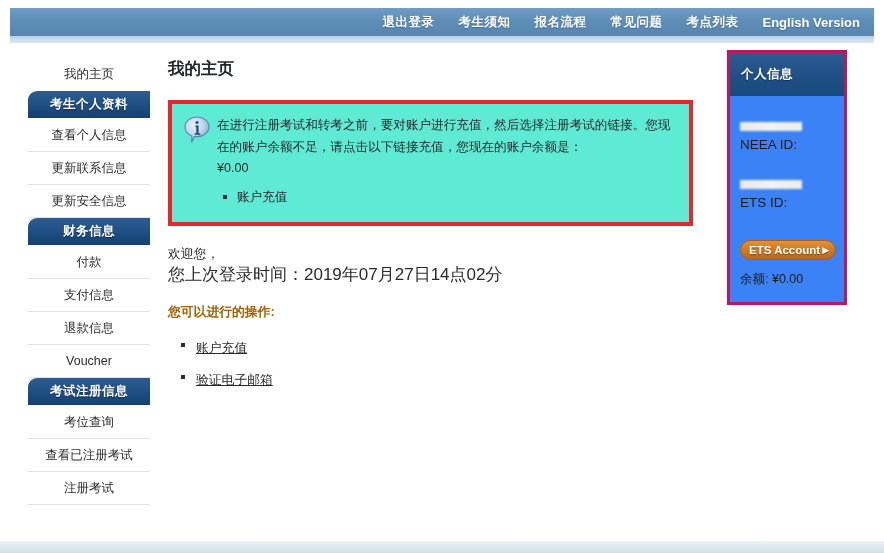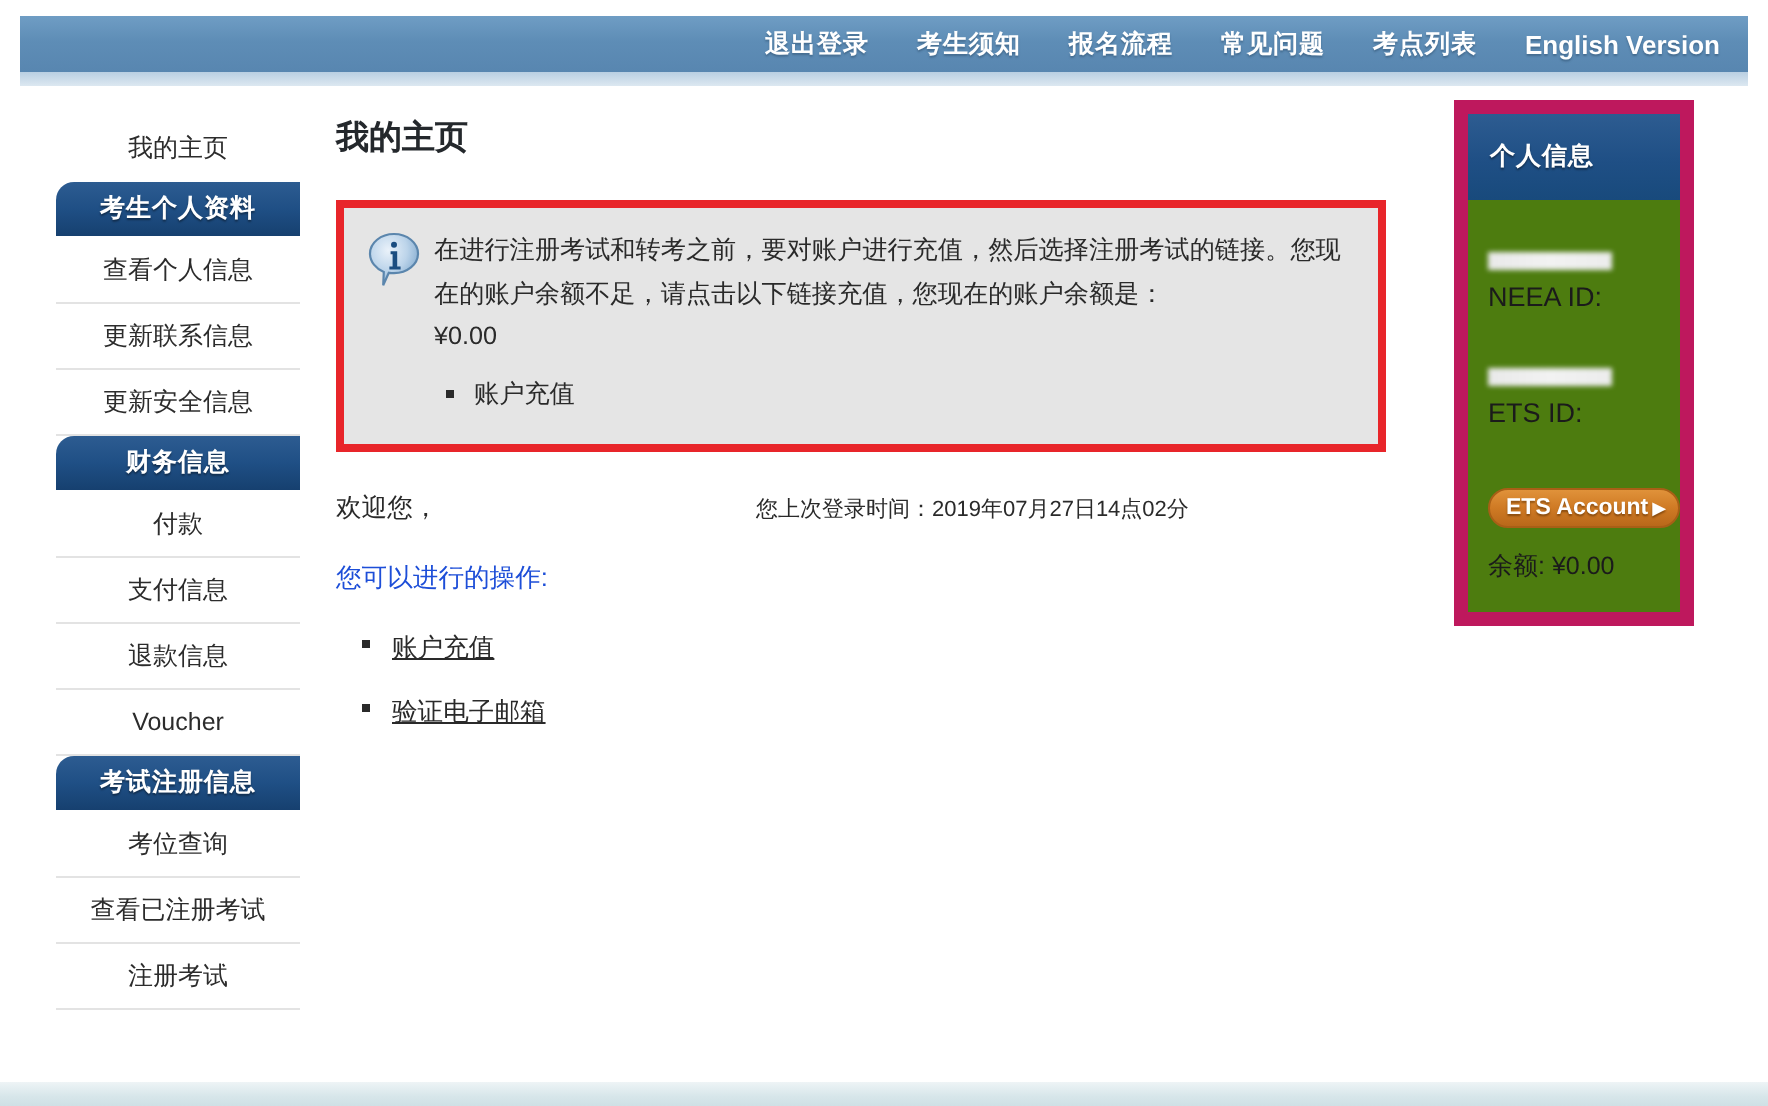--- a/index.html
+++ b/index.html
@@ -90,21 +90,21 @@
     margin-bottom: 20px;
   }
 
   
   .alert-wrap {
     border: 4px solid #e8252a;
     background: #fbfbd6;
     padding: 0;
   }
   .alert-inner {
-    background: #e5e5e5;
+    background: #5eead4;
     padding: 11px 14px 13px 12px;
     display: flex;
     align-items: flex-start;
   }
   .info-icon {
     flex: 0 0 auto;
     width: 26px; height: 28px;
     margin-right: 7px;
     margin-top: 1px;
   }
@@ -132,35 +132,37 @@
     width: 4px; height: 4px;
     background: #2a2a2a;
   }
   .lnk { color: #2a2a2a; text-decoration: none; }
 
   
   .welcome-row {
     display: flex;
     align-items: baseline;
     margin-top: 20px;
+    flex-direction: column;
   }
   .welcome-text {
     font-size: 12.8px;
     color: #2a2a2a;
     width: 210px;
   }
   .lastlogin {
-    font-size: 11px;
+    font-size: 17px;
     color: #2a2a2a;
     white-space: nowrap;
   }
   .actions-label {
     font-size: 12.8px;
-    color: #1d4ed8;
+    color: #a16207;
     margin-top: 18px;
+    font-weight: bold;
   }
   .action-list {
     list-style: none;
     margin-top: 10px;
   }
   .action-list li {
     position: relative;
     padding-left: 28px;
     line-height: 2.0;
   }
@@ -176,22 +178,22 @@
     color: #2a2a2a;
     text-decoration: underline;
     cursor: pointer;
   }
 
   
   .rightpanel {
     position: absolute;
     left: 727px; top: 50px;
     width: 120px;
-    border: 7px solid #be185d;
-    background: #4d7c0f;
+    border: 3px solid #be185d;
+    background: #3b82f6;
   }
   .rp-head {
     height: 43px;
     background: linear-gradient(180deg, #2d5c91 0%, #1f4f85 55%, #184madd 100%);
     background: linear-gradient(180deg, #2d5c91 0%, #1f4f85 55%, #184a7c 100%);
     color: #ffffff;
     font-size: 12.5px;
     font-weight: bold;
     display: flex;
     align-items: center;

